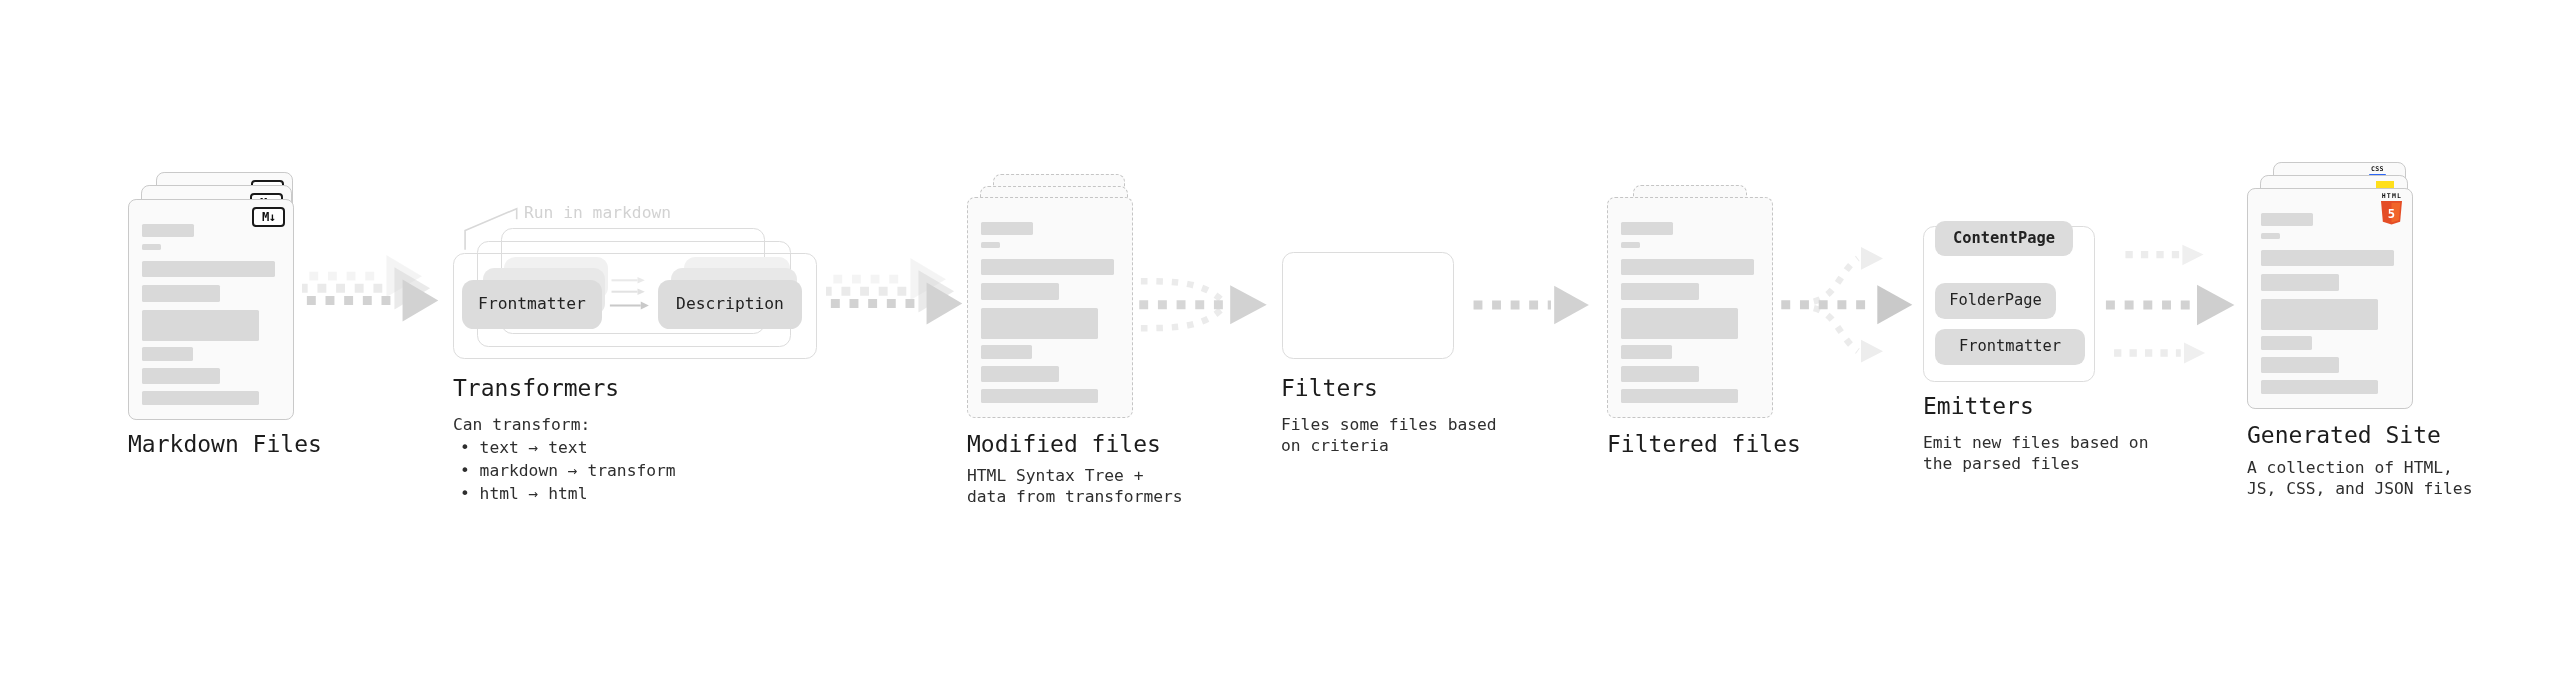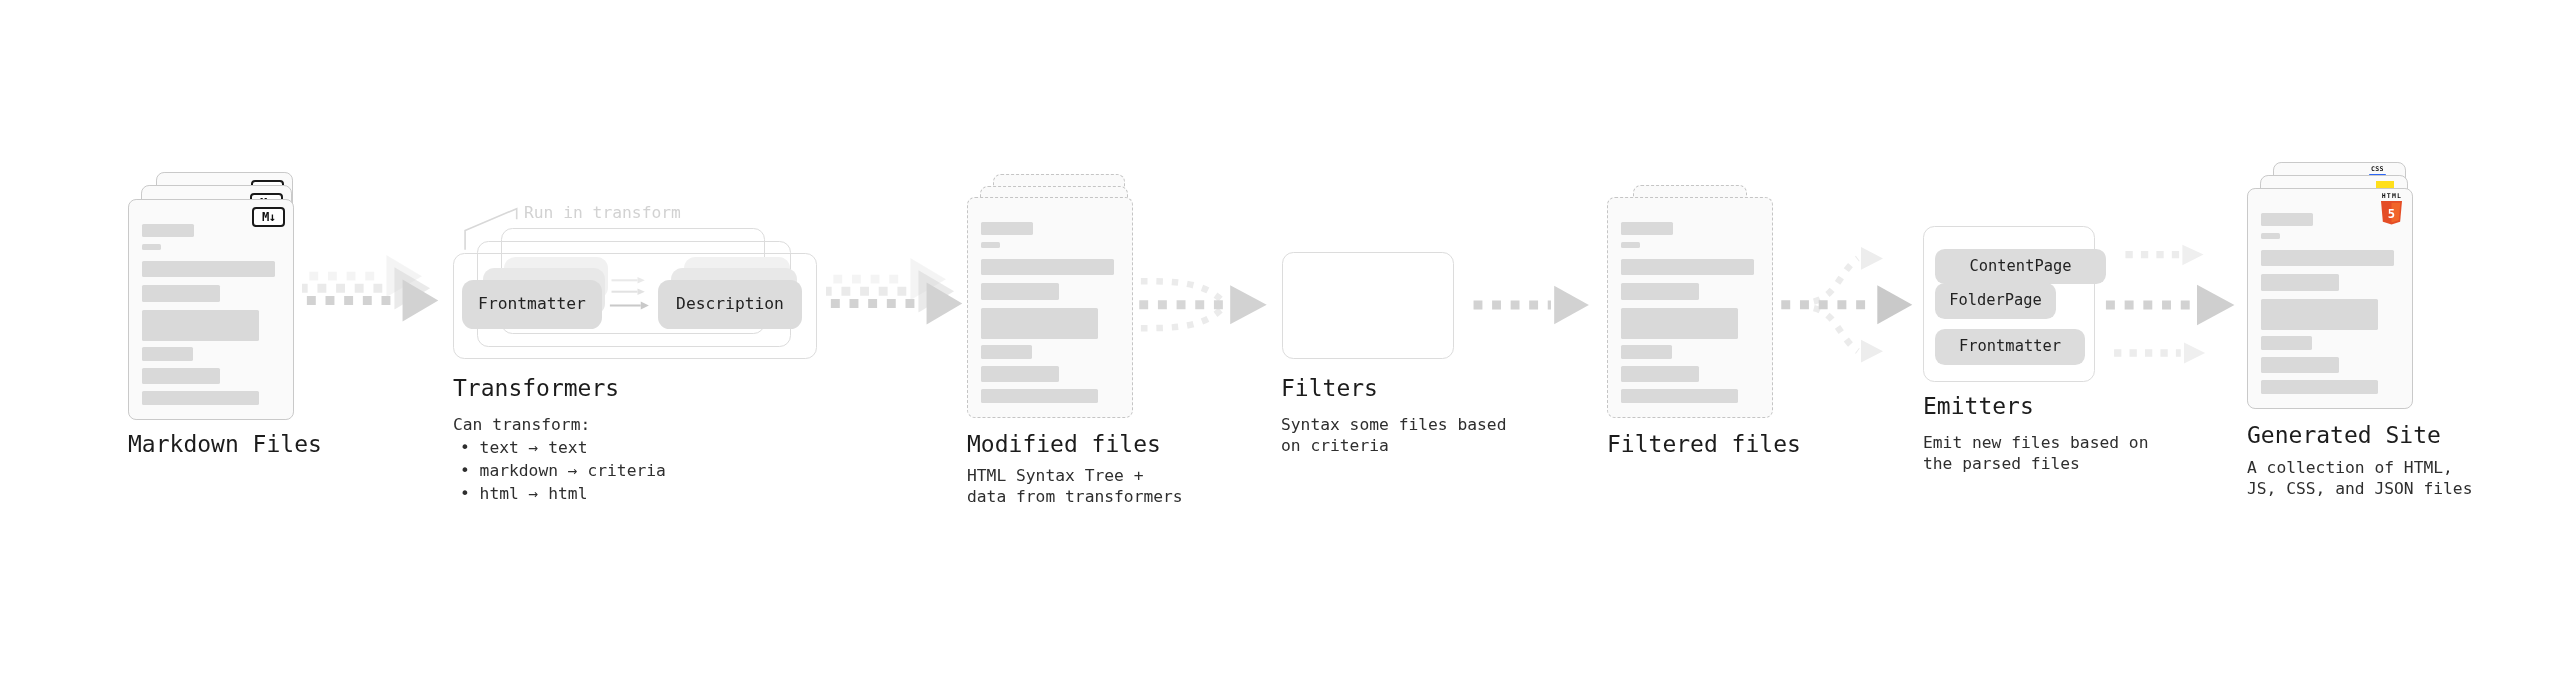--- a/index.html
+++ b/index.html
@@ -78,21 +78,21 @@
     </g>
   </svg>
 
   <div class="container-box" style="left:501px;top:228px;width:264px;height:106px;"></div>
   <div class="container-box" style="left:477px;top:241px;width:314px;height:106px;"></div>
   <div class="container-box" style="left:453px;top:253px;width:364px;height:106px;"></div>
 
   <svg class="abs" style="left:460px;top:203px;" width="65" height="50" viewBox="0 0 80 62">
     <path d="M6,58 L6,34 L70,7 L70,20" stroke="#d8d8d8" stroke-width="2" fill="none"></path>
   </svg>
-  <div class="note-text" style="left:524px;top:204px;">Run in transform</div>
+  <div class="note-text" style="left:524px;top:204px;">Run in markdown</div>
 
   <div class="tbox ghost2" style="left:504px;top:257px;width:104px;height:42px;"></div>
   <div class="tbox ghost1" style="left:483px;top:268px;width:122px;height:47px;"></div>
   <div class="tbox" style="left:462px;top:280px;width:140px;height:49px;">Frontmatter</div>
 
   <div class="tbox ghost2" style="left:684px;top:257px;width:106px;height:42px;"></div>
   <div class="tbox ghost1" style="left:671px;top:268px;width:126px;height:47px;"></div>
   <div class="tbox" style="left:658px;top:280px;width:144px;height:49px;">Description</div>
 
   <svg class="abs" style="left:608px;top:273px;" width="46" height="39" viewBox="0 0 56 48">
@@ -100,21 +100,21 @@
     <polygon points="36,5 36,13 45,9" fill="#e9e9e9"></polygon>
     <line x1="4" y1="23" x2="36" y2="23" stroke="#e2e2e2" stroke-width="2.5"></line>
     <polygon points="36,19 36,27 45,23" fill="#e2e2e2"></polygon>
     <line x1="2" y1="40" x2="40" y2="40" stroke="#c9c9c9" stroke-width="2.5"></line>
     <polygon points="40,35 40,45 50,40" fill="#c9c9c9"></polygon>
   </svg>
 
   <div class="heading" style="left:453px;top:376px;">Transformers</div>
   <div class="body-text" style="left:453px;top:415px;">Can transform:</div>
   <div class="body-text" style="left:460px;top:438px;">• text → text</div>
-  <div class="body-text" style="left:460px;top:461px;">• markdown → criteria</div>
+  <div class="body-text" style="left:460px;top:461px;">• markdown → transform</div>
   <div class="body-text" style="left:460px;top:484px;">• html → html</div>
 
   <svg class="abs" style="left:826px;top:248px;" width="146" height="85" viewBox="0 0 180 104">
     <g fill="#d2d2d2" stroke="#d2d2d2" opacity="0.22" transform="translate(-20,-30)">
       <line x1="6" y1="68" x2="120" y2="68" stroke-width="11" stroke-dasharray="11 12" fill="none"></line>
       <polygon points="124,42 124,94 168,68" stroke="none"></polygon>
     </g>
     <g fill="#d2d2d2" stroke="#d2d2d2" opacity="0.45" transform="translate(-10,-15)">
       <line x1="6" y1="68" x2="120" y2="68" stroke-width="11" stroke-dasharray="11 12" fill="none"></line>
       <polygon points="124,42 124,94 168,68" stroke="none"></polygon>
@@ -145,21 +145,21 @@
 
   <svg class="abs" style="left:1136px;top:273px;" width="138" height="65" viewBox="0 0 170 80">
     <path d="M6,10 C52,10 84,12 106,34" stroke="#ebebeb" stroke-width="8" stroke-dasharray="8 11" fill="none"></path>
     <path d="M6,68 C52,68 84,66 106,44" stroke="#ebebeb" stroke-width="8" stroke-dasharray="8 11" fill="none"></path>
     <line x1="4" y1="39" x2="112" y2="39" stroke="#d6d6d6" stroke-width="11" stroke-dasharray="11 12"></line>
     <polygon points="116,15 116,63 161,39" fill="#d2d2d2"></polygon>
   </svg>
 
   <div class="container-box" style="left:1282px;top:252px;width:172px;height:107px;"></div>
   <div class="heading" style="left:1281px;top:376px;">Filters</div>
-  <div class="body-text" style="left:1281px;top:415px;">Syntax some files based</div>
+  <div class="body-text" style="left:1281px;top:415px;">Files some files based</div>
   <div class="body-text" style="left:1281px;top:436px;">on criteria</div>
 
   <svg class="abs" style="left:1468px;top:280px;" width="124" height="50" viewBox="0 0 152 62">
     <line x1="6" y1="31" x2="102" y2="31" stroke="#d2d2d2" stroke-width="11" stroke-dasharray="11 12"></line>
     <polygon points="106,7 106,55 149,31" fill="#d2d2d2"></polygon>
   </svg>
 
   <div class="doc dashed" style="left:1633px;top:185px;width:114px;height:73px;"></div>
   <div class="doc dashed" style="left:1607px;top:197px;width:166px;height:221px;">
     <div class="doc-body">
@@ -178,21 +178,21 @@
   <svg class="abs" style="left:1778px;top:242px;" width="140" height="124" viewBox="0 0 172 152">
     <path d="M44,73 C72,66 76,36 98,20" stroke="#ebebeb" stroke-width="8" stroke-dasharray="8 11" fill="none"></path>
     <polygon points="102,6 102,34 129,20" fill="#ededed"></polygon>
     <path d="M44,81 C72,88 76,118 98,134" stroke="#ebebeb" stroke-width="8" stroke-dasharray="8 11" fill="none"></path>
     <polygon points="102,120 102,148 129,134" fill="#ededed"></polygon>
     <line x1="4" y1="77" x2="118" y2="77" stroke="#d0d0d0" stroke-width="11" stroke-dasharray="11 12"></line>
     <polygon points="122,53 122,101 165,77" fill="#c9c9c9"></polygon>
   </svg>
 
   <div class="container-box" style="left:1923px;top:226px;width:172px;height:156px;"></div>
-  <div class="ebox" style="left:1935px;top:249px;width:171px;height:35px;">ContentPage</div>
+  <div class="ebox" style="left:1935px;top:221px;width:138px;height:35px;font-weight:bold;">ContentPage</div>
   <div class="ebox" style="left:1935px;top:283px;width:121px;height:36px;">FolderPage</div>
   <div class="ebox" style="left:1935px;top:329px;width:150px;height:36px;">Frontmatter</div>
   <div class="heading" style="left:1923px;top:394px;">Emitters</div>
   <div class="body-text" style="left:1923px;top:433px;">Emit new files based on</div>
   <div class="body-text" style="left:1923px;top:454px;">the parsed files</div>
 
   <svg class="abs" style="left:2101px;top:244px;" width="140" height="122" viewBox="0 0 172 150">
     <line x1="30" y1="13" x2="96" y2="13" stroke="#ececec" stroke-width="9" stroke-dasharray="9 10"></line>
     <polygon points="100,1 100,26 126,13" fill="#efefef"></polygon>
     <line x1="6" y1="75" x2="114" y2="75" stroke="#d2d2d2" stroke-width="11" stroke-dasharray="11 12"></line>

